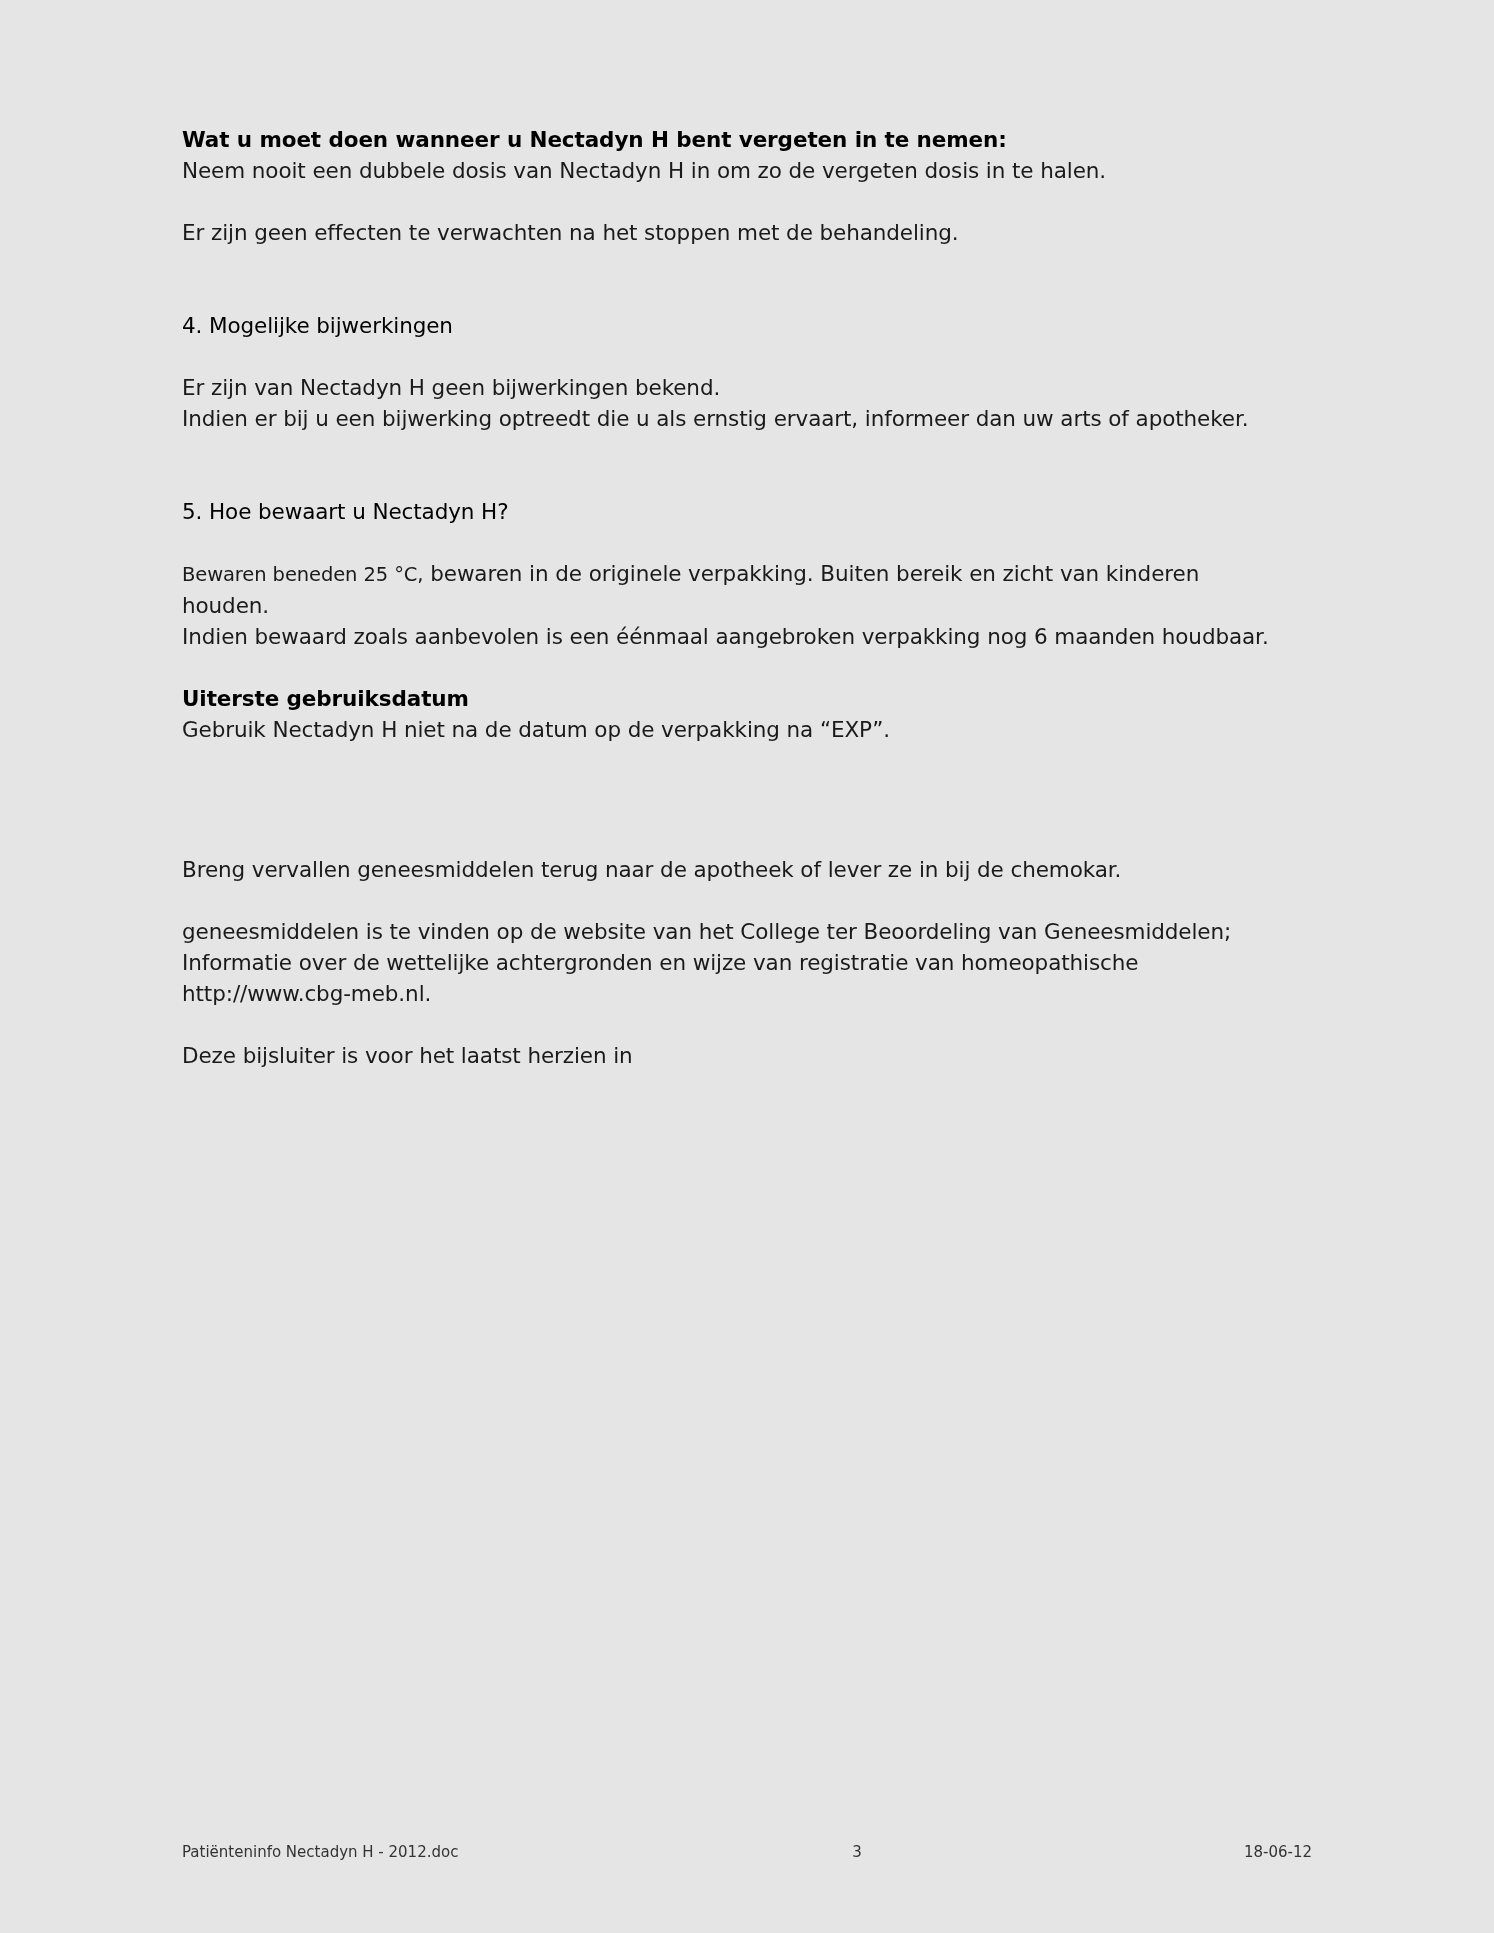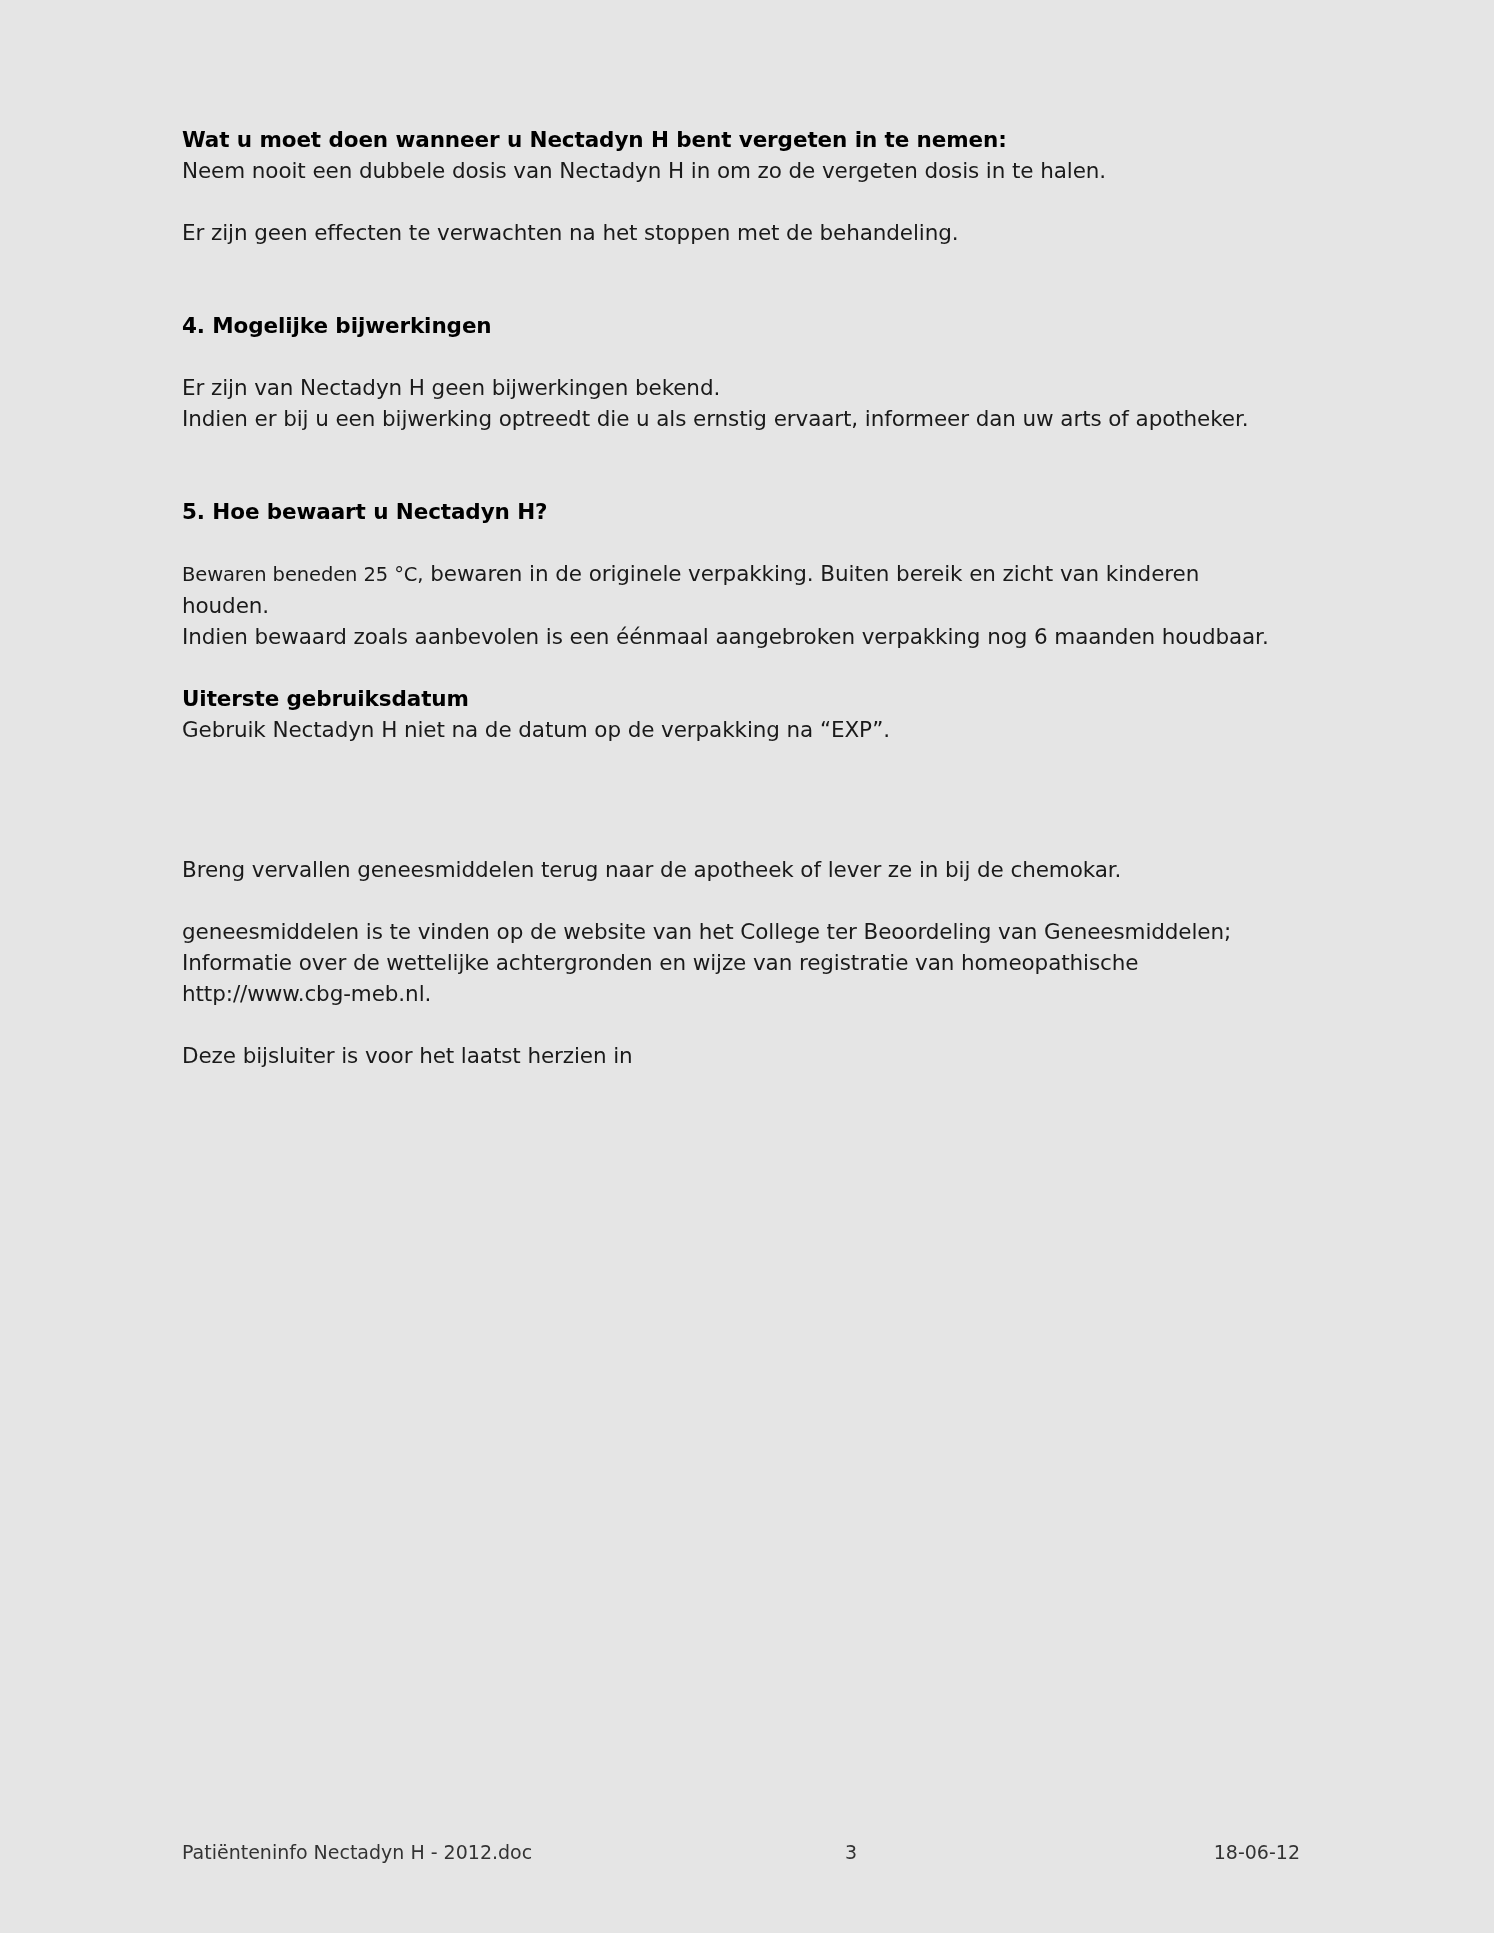--- a/index.html
+++ b/index.html
@@ -37,42 +37,42 @@
   }
   .bold {
     font-weight: 700;
     font-size: 21.5px;
     line-height: 31px;
     letter-spacing: -0.1px;
     margin: 0;
     color: #000000;
   }
   .heading-num {
-    font-weight: 700;
+    font-weight: 400;
     font-size: 21.5px;
     line-height: 31px;
     letter-spacing: -0.1px;
     margin: 0;
     color: #000000;
   }
   .small-lead {
     font-size: 19.5px;
   }
   .gap-md { height: 31px; }
   .gap-xl { height: 62px; }
   .gap-xxl { height: 78px; }
 
   .footer {
     position: absolute;
     left: 182px;
-    right: 194px;
+    right: 182px;
     top: 1843px;
     display: flex;
     align-items: baseline;
-    font-size: 19px;
+    font-size: 15px;
     line-height: 18px;
     color: #333333;
   }
   .footer-left { flex: 0 0 auto; width: 420px; text-align: left; }
   .footer-center { flex: 1 1 auto; text-align: center; }
   .footer-right { flex: 0 0 auto; width: 200px; text-align: right; }
   .nowrap { white-space: nowrap; }
 </style>
 </head>
 <body>

